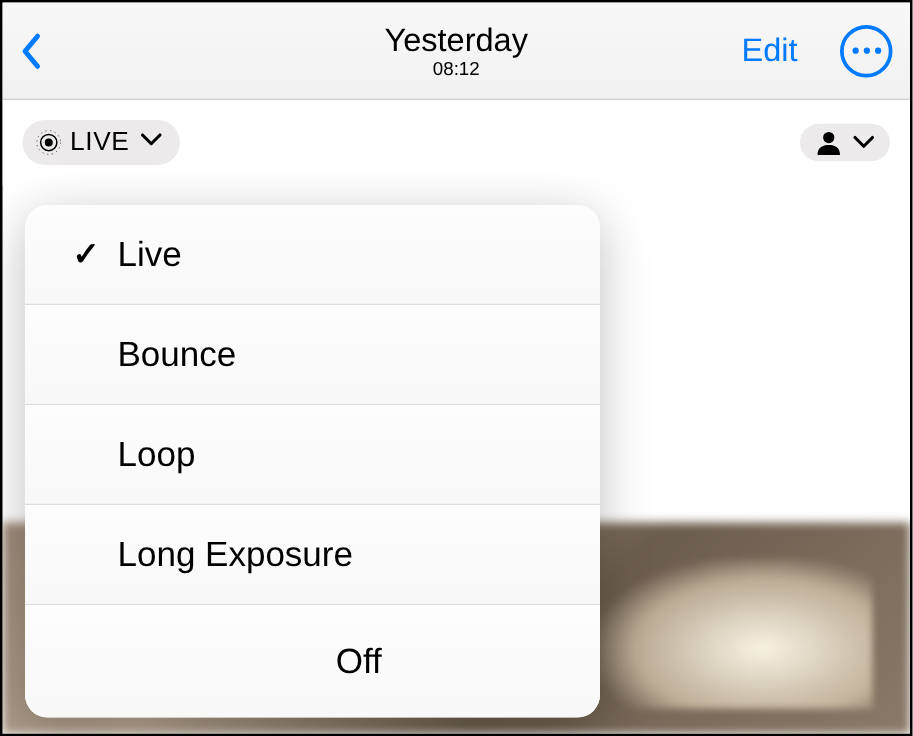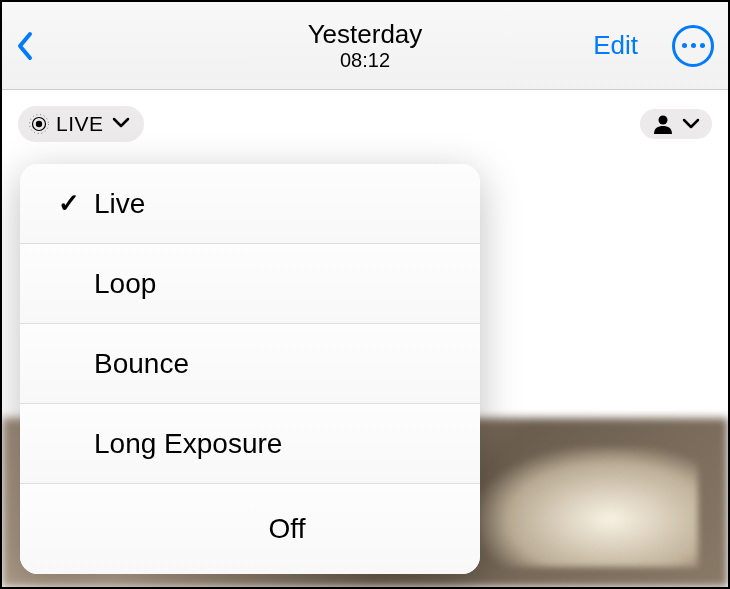--- a/index.html
+++ b/index.html
@@ -10,21 +10,21 @@
     }
     body {
       width: 730px;
       height: 589px;
       background: #fff;
       border: 2px solid #000;
       overflow: hidden;
       position: relative;
     }
     .header {
-      height: 88px;
+      height: 78px;
       display: flex;
       align-items: center;
       justify-content: space-between;
       padding: 0 14px;
       background: linear-gradient(to bottom, #f8f8f8, #f1f1f1);
       border-bottom: 1px solid #ccc;
       position: relative;
     }
     .back-button {
       flex: 0 0 auto;
@@ -44,21 +44,21 @@
       transform: translate(-50%, -50%);
       text-align: center;
     }
     .header-title {
       font-size: 26px;
       font-weight: 500;
       color: #000;
       line-height: 1.1;
     }
     .header-subtitle {
-      font-size: 20px;
+      font-size: 15px;
       color: #000;
       margin-top: 1px;
     }
     .header-right {
       display: flex;
       align-items: center;
       gap: 34px;
     }
     .edit-button {
       font-size: 26px;
@@ -243,27 +243,27 @@
   <div class="sunpatch"></div>
 </div>
 
 <div class="dropdown">
   <div class="dropdown-item">
     <span class="check">✓</span>
     <span>Live</span>
   </div>
   <div class="dropdown-item">
     <span class="check empty">✓</span>
+    <span>Bounce</span>
+  </div>
+  <div class="dropdown-item">
+    <span class="check empty">✓</span>
     <span>Loop</span>
   </div>
   <div class="dropdown-item">
     <span class="check empty">✓</span>
-    <span>Bounce</span>
-  </div>
-  <div class="dropdown-item">
-    <span class="check empty">✓</span>
     <span>Long Exposure</span>
   </div>
   <div class="dropdown-item">
     <span class="check empty">✓</span>
     <span>Off</span>
   </div>
 </div>
 
 </body></html>

